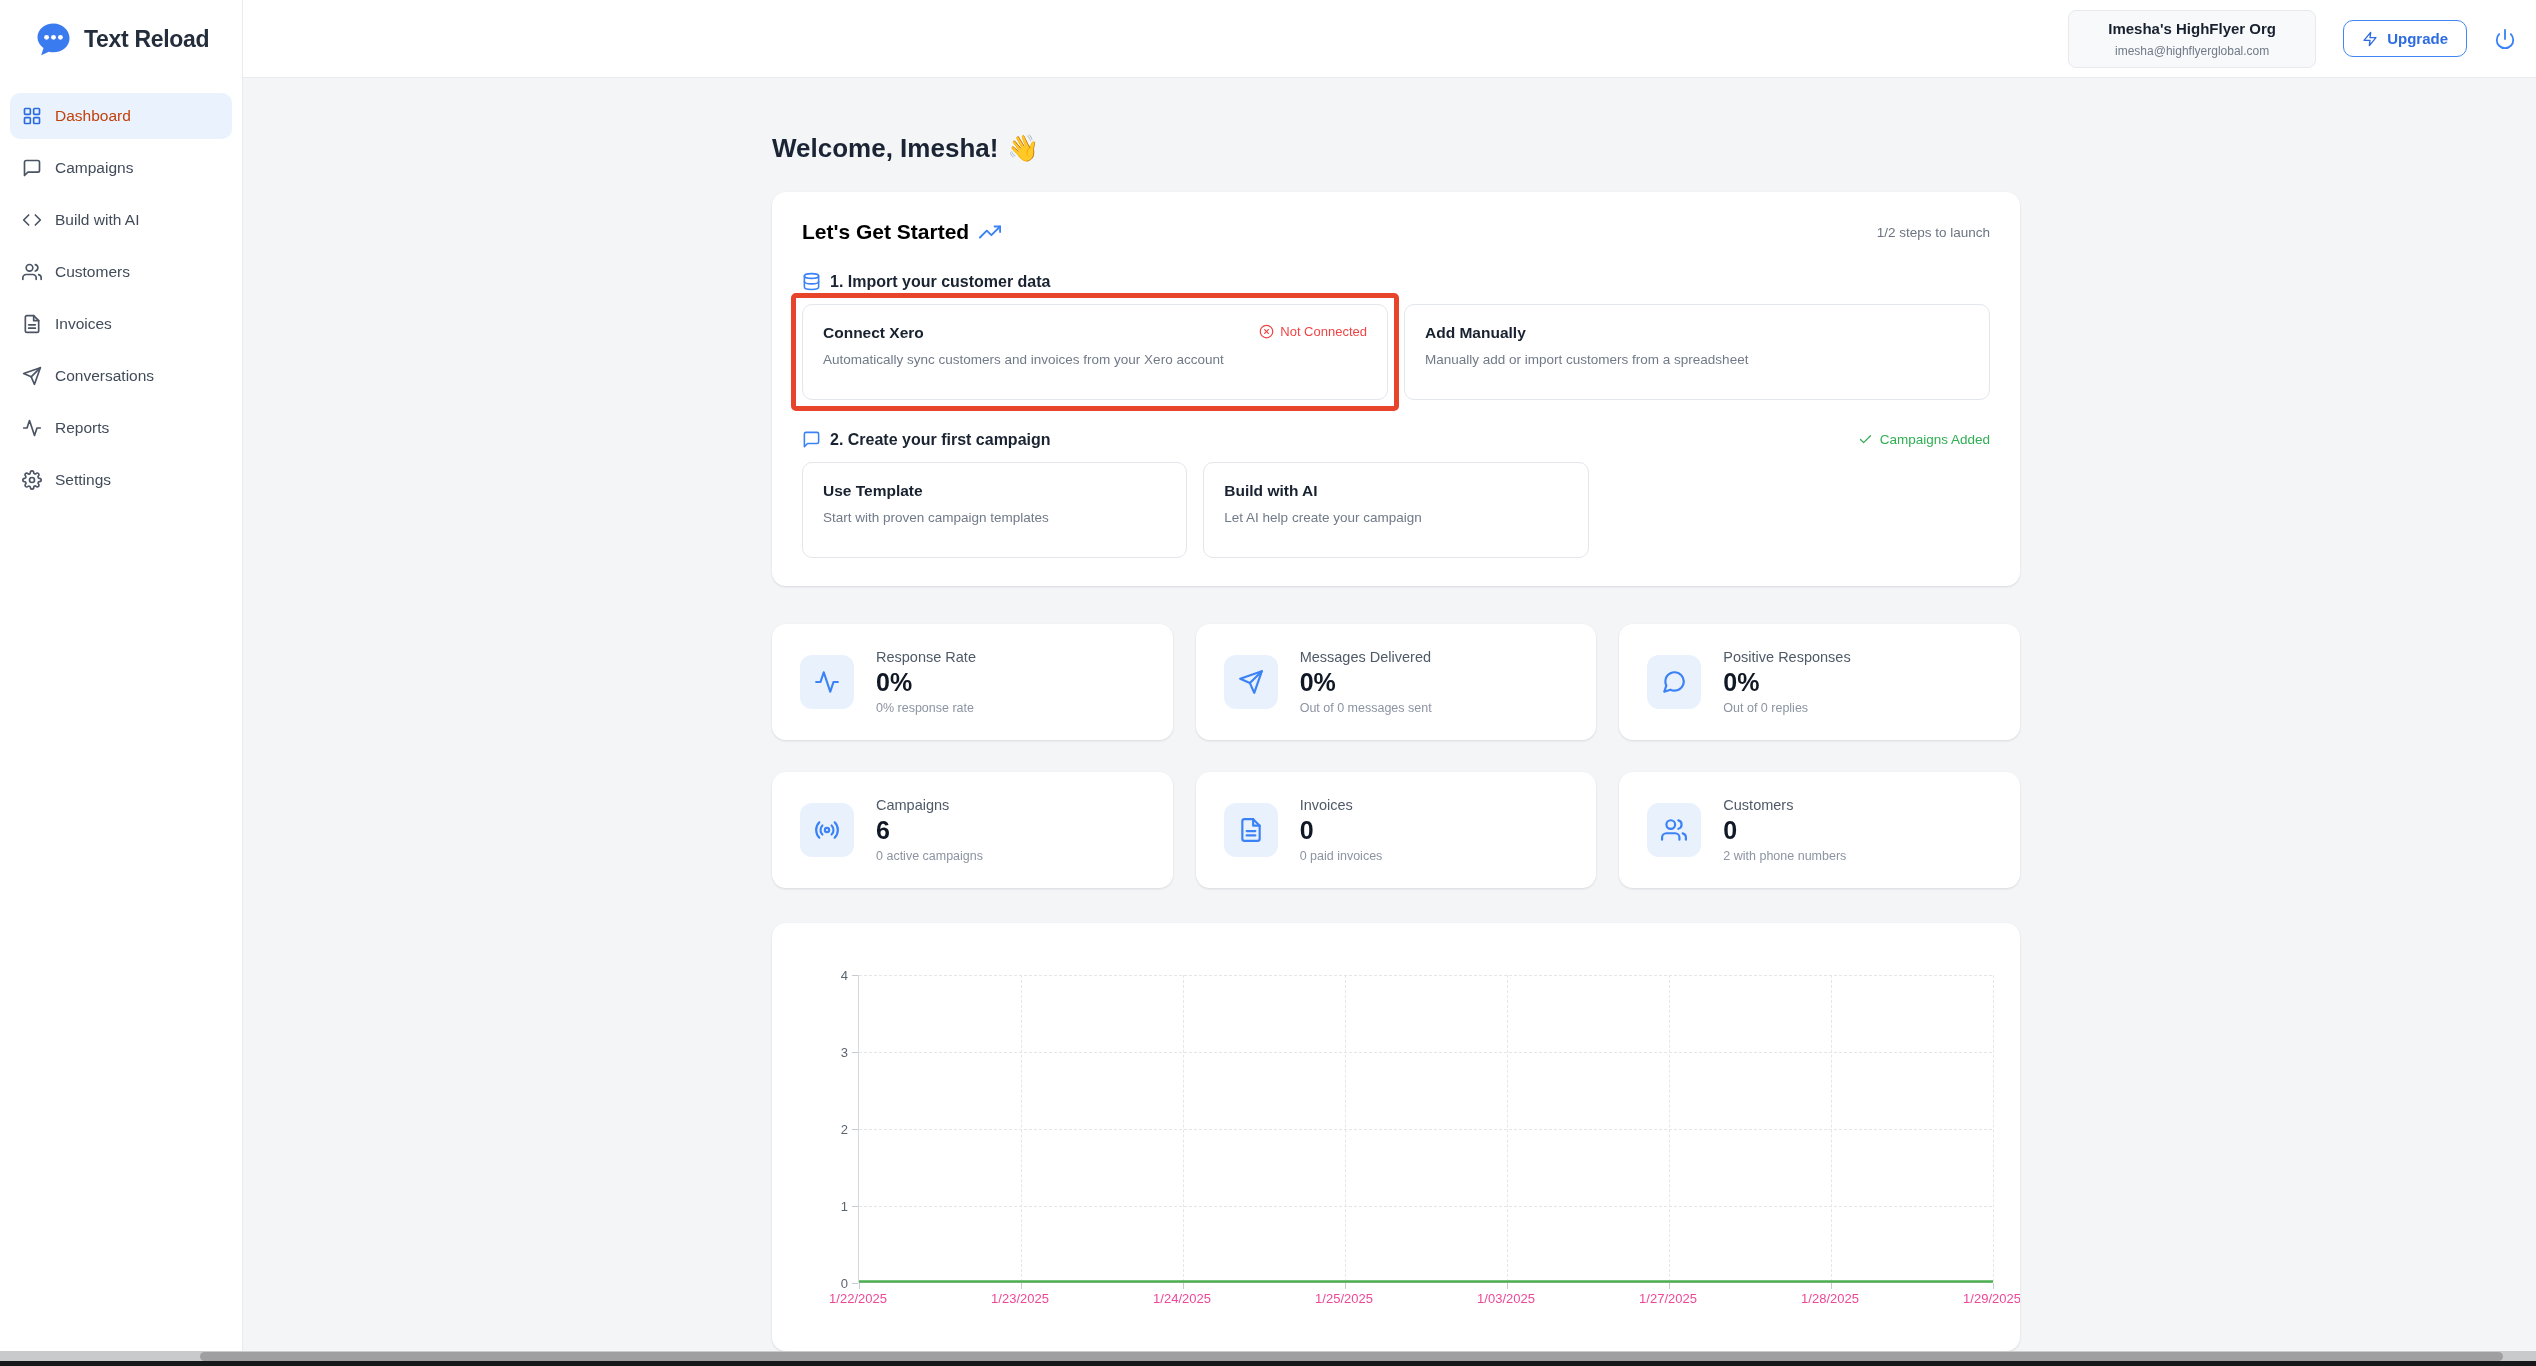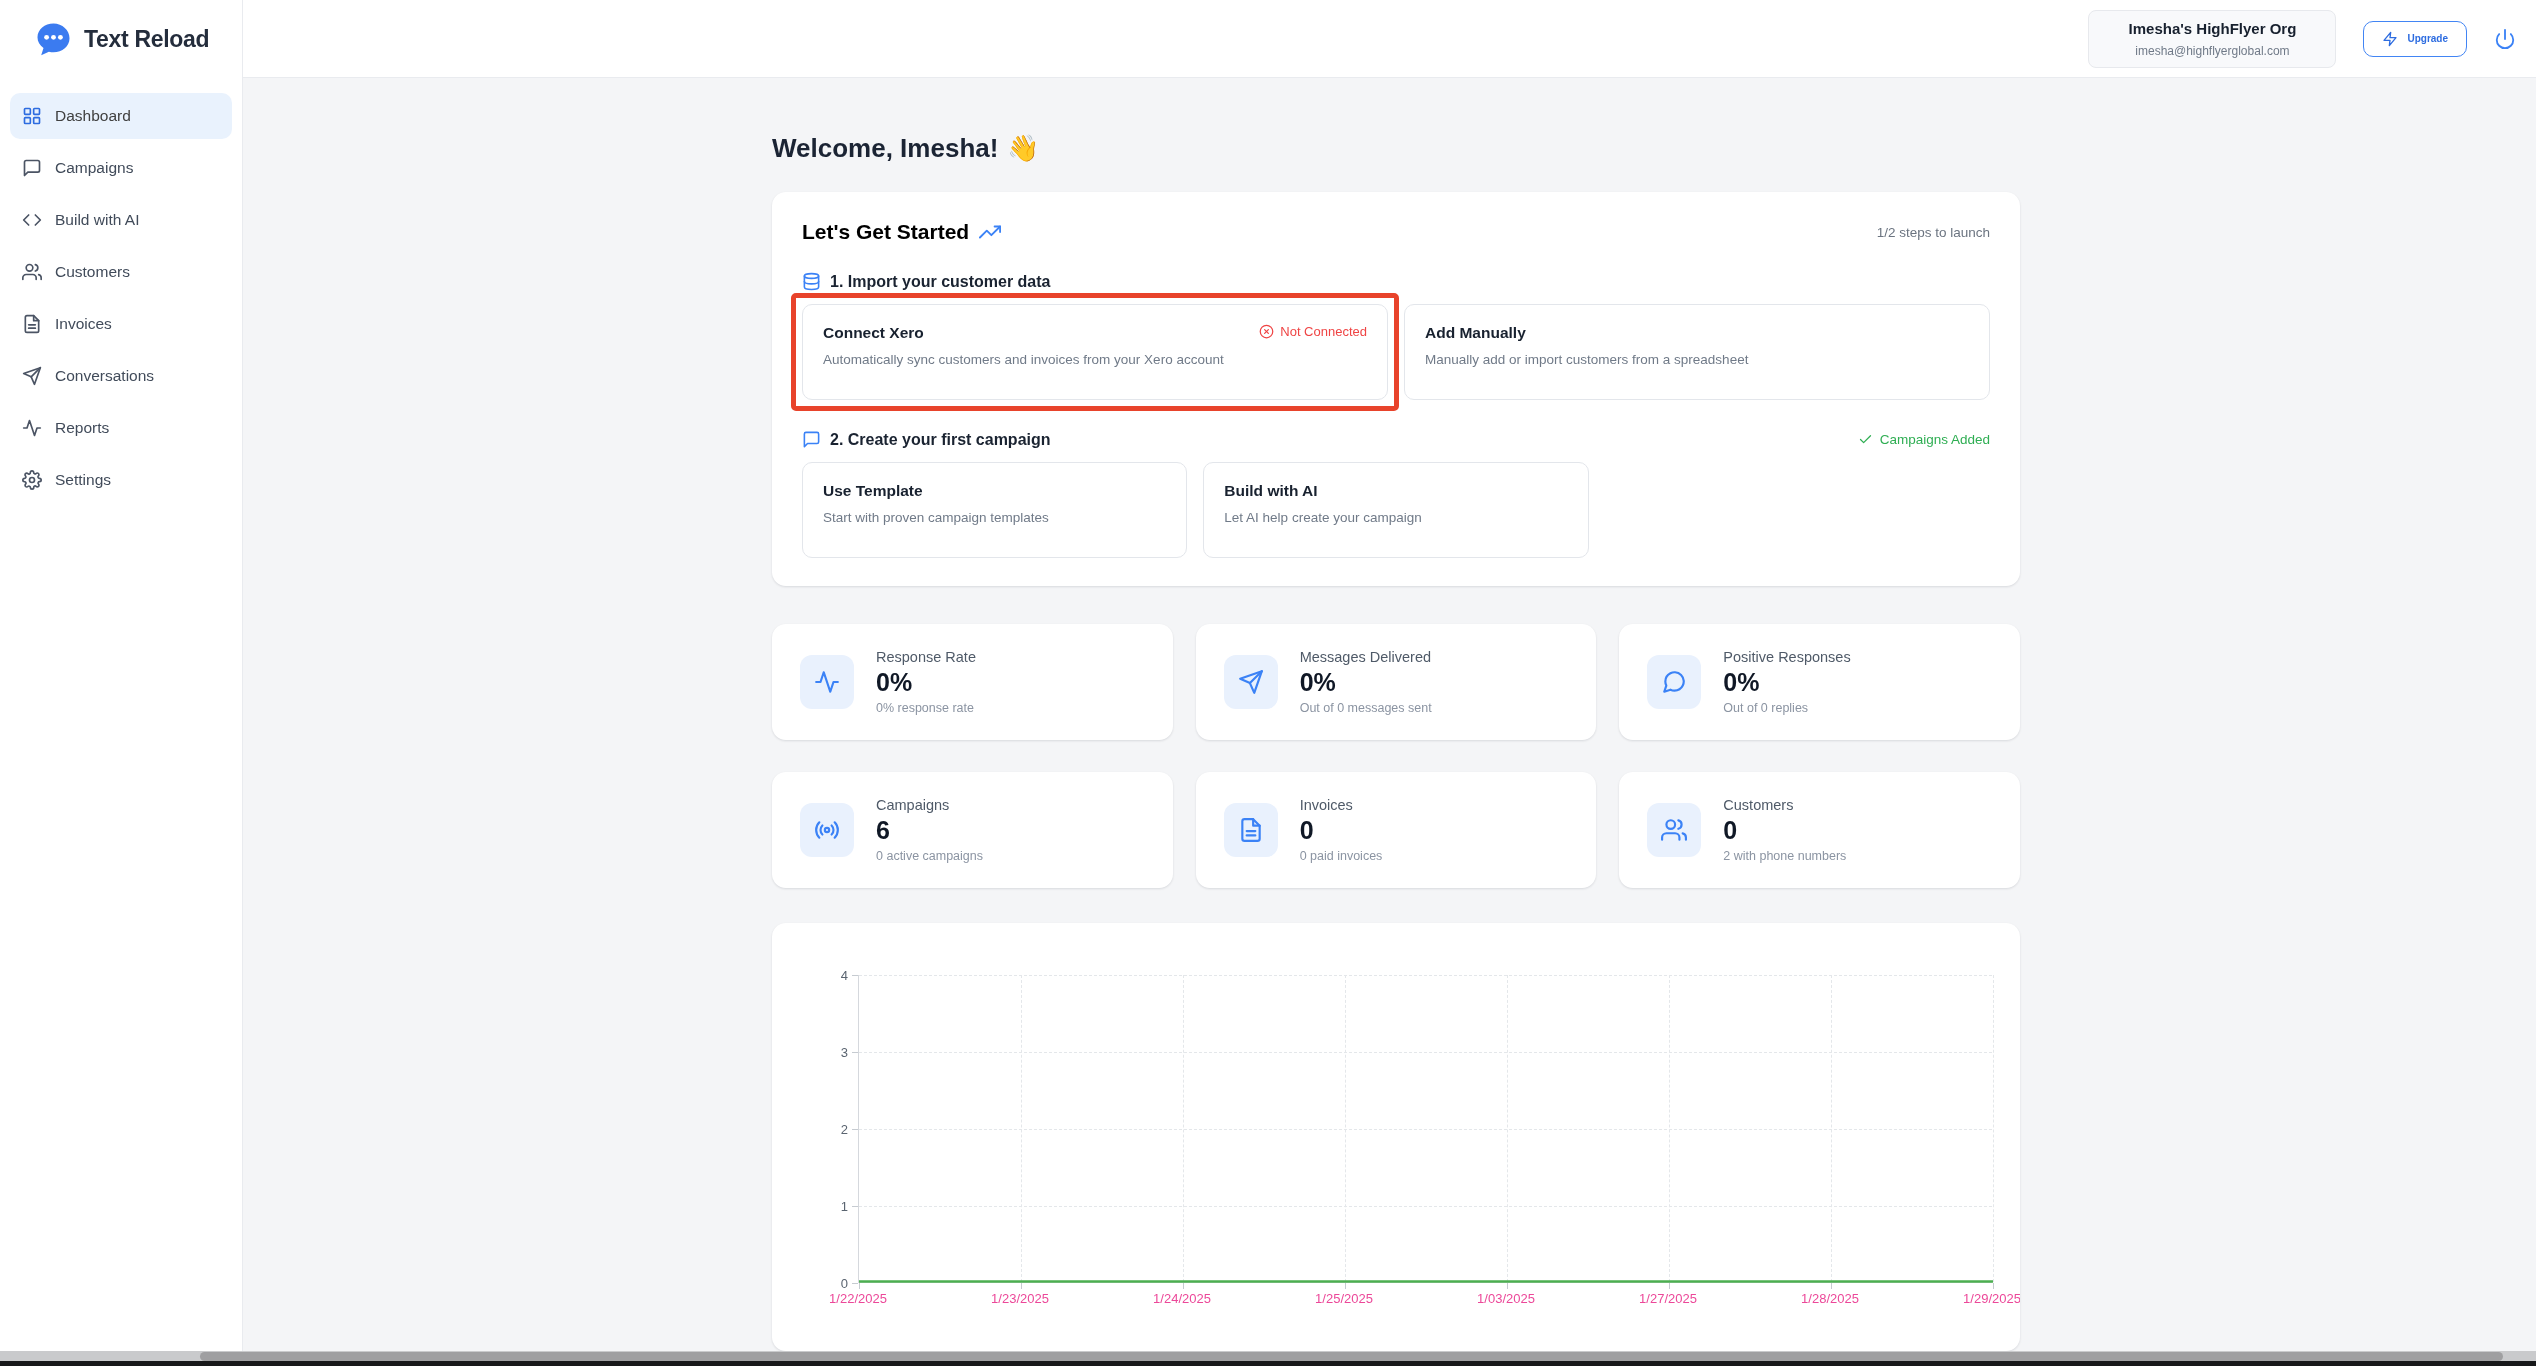--- a/index.html
+++ b/index.html
@@ -14,33 +14,33 @@
   .sidebar { position:absolute; left:0; top:0; width:243px; height:1352px;
     background:#fff; border-right:1px solid #e9ebef; z-index:5; }
   .logo-row { height:78px; display:flex; align-items:center; padding-left:33px; gap:10px; }
   .logo-icon svg { width:41px; height:41px; }
   .app-name { font-size:23px; font-weight:bold; color:#242d3c; letter-spacing:-0.3px; }
   .nav { padding:15px 10px 0 10px; display:flex; flex-direction:column; gap:6px; }
   .nav-item { height:46px; border-radius:10px; display:flex; align-items:center; gap:13px;
     padding:0 12px; color:#414b5a; font-size:15.5px; cursor:pointer; }
   .nav-item .nico { width:20px; height:20px; color:#4b5464; flex:none; }
   .nav-item .nico svg { width:20px; height:20px; }
-  .nav-item.active { background:#e9f2fd; color:#404040; font-weight:500; }
+  .nav-item.active { background:#e9f2fd; color:#c2410c; font-weight:500; }
   .nav-item.active .nico { color:#2d6ce0; }
 
   
   .topbar { position:absolute; left:243px; right:0; top:0; height:78px; background:#fff;
     border-bottom:1px solid #e9ebef; display:flex; align-items:center; justify-content:flex-end;
     padding-right:20px; gap:27px; z-index:4; }
   .org-box { background:#f8f9fb; border:1px solid #e7e9ed; border-radius:8px;
     padding:9px 20px; text-align:center; min-width:248px; cursor:pointer; }
   .org-name { font-size:15px; font-weight:bold; color:#17202e; }
   .org-email { font-size:12px; color:#707a88; margin-top:7px; }
   .upgrade-btn { display:flex; align-items:center; gap:9px; border:1.5px solid #4285f4;
-    color:#2d6ce0; border-radius:10px; padding:9px 18px; font-size:10px; font-weight:600;
+    color:#2d6ce0; border-radius:10px; padding:9px 18px; font-size:15px; font-weight:600;
     background:#fff; cursor:pointer; }
   .upgrade-btn .bico svg { width:16px; height:16px; }
   .power-btn { color:#3b82f6; background:none; border:none; cursor:pointer; }
   .power-btn svg { width:22px; height:22px; }
 
   
   .main { position:absolute; left:243px; top:79px; right:0; height:1273px; overflow:hidden; }
   .container { width:1248px; margin-left:529px; padding-top:54px; }
   h1.welcome { font-size:26px; font-weight:bold; color:#1b2434; margin:0 0 28px;
     display:flex; align-items:center; gap:9px; }

